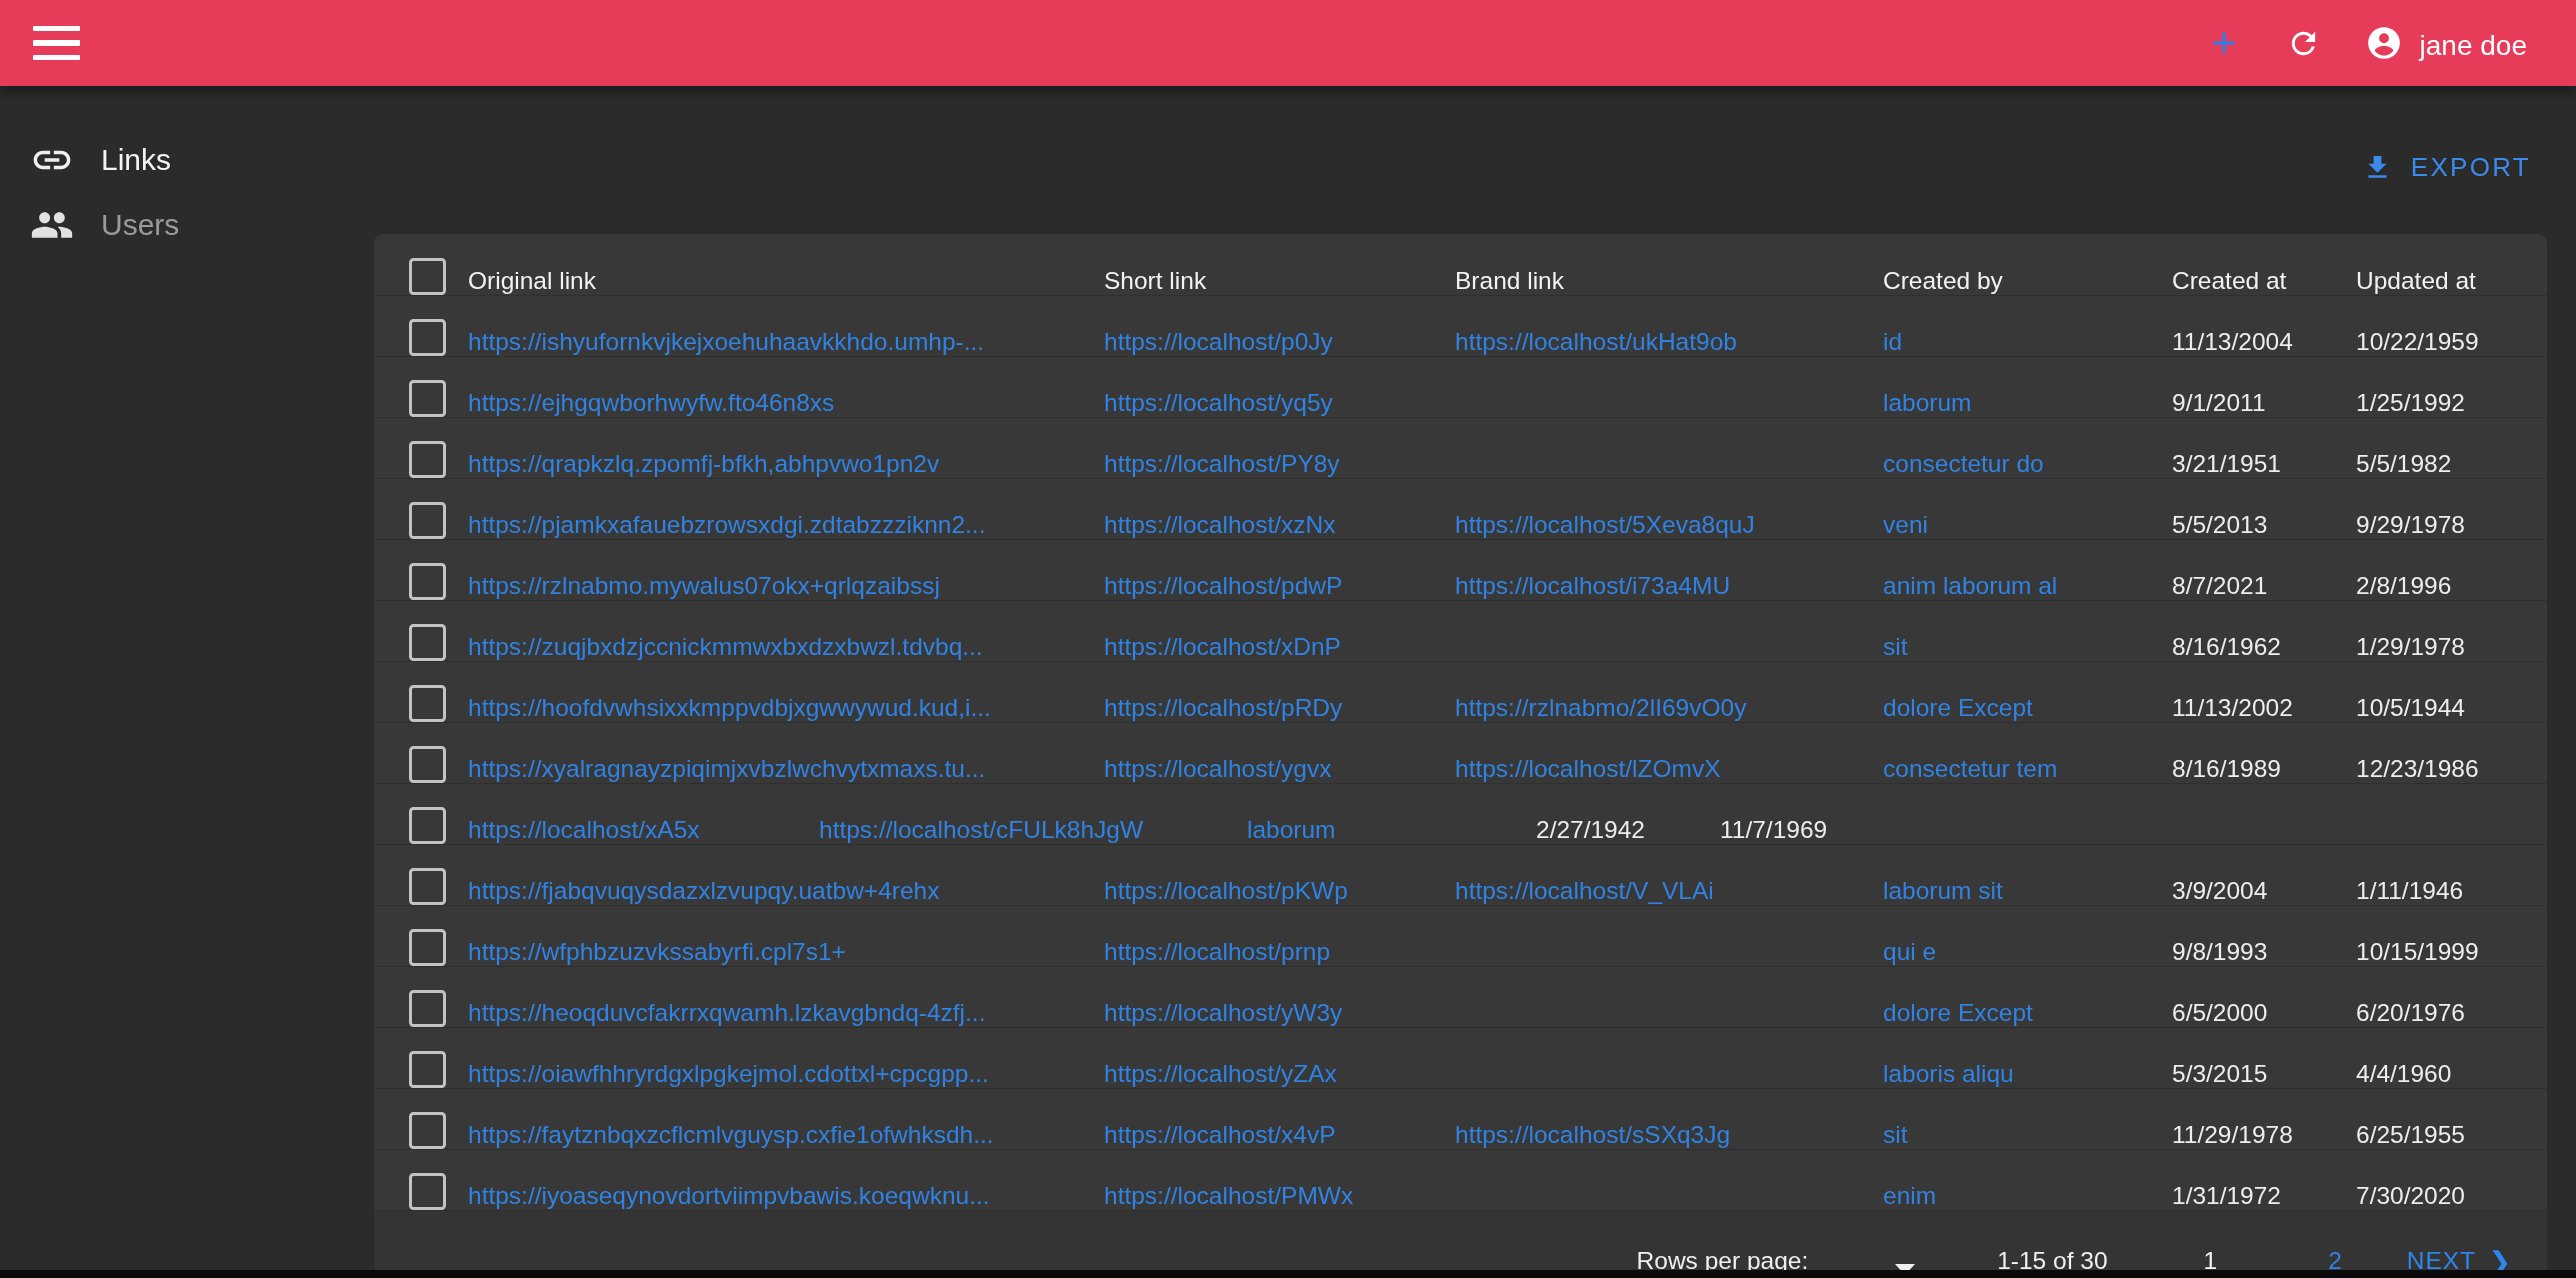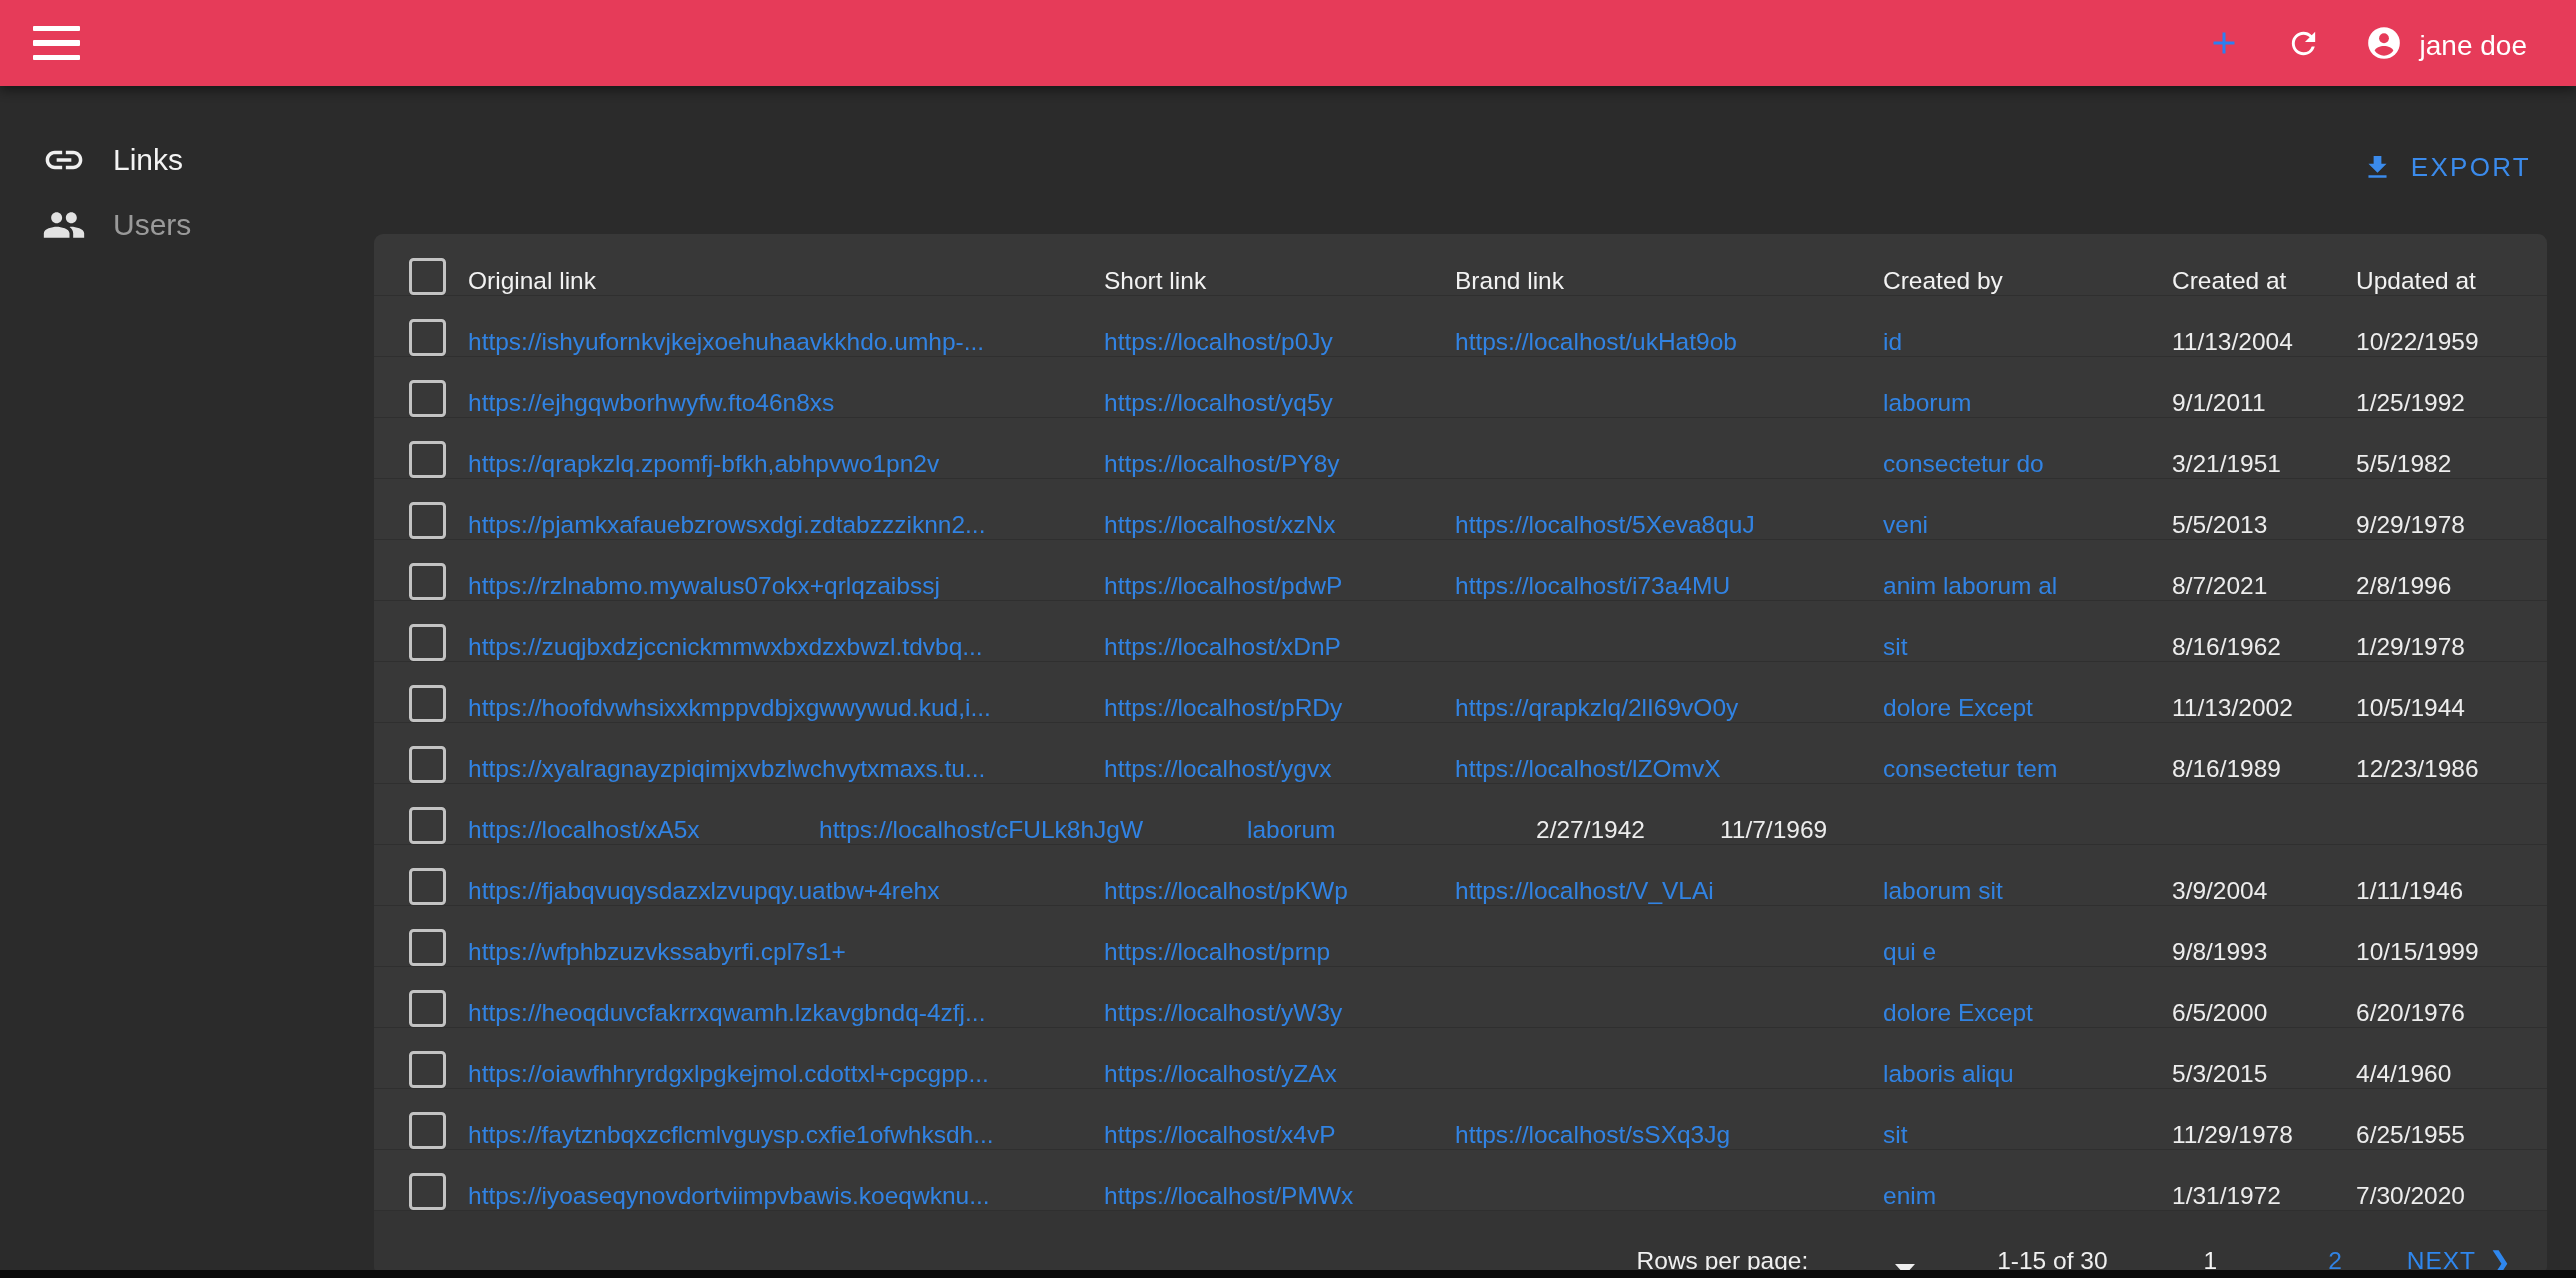--- a/index.html
+++ b/index.html
@@ -16,21 +16,21 @@
     box-shadow:0 4.5px 11px rgba(0,0,0,.45);z-index:5;
   }
   .hamburger{margin-left:33px;width:47px;height:35px;display:flex;flex-direction:column;justify-content:space-between;cursor:pointer;}
   .hamburger span{display:block;height:5.4px;background:#fff;border-radius:0.9px;}
   .appbar-right{margin-left:auto;display:flex;align-items:center;gap:44px;margin-right:49px;}
   .plus-btn{width:36px;height:36px;display:flex;align-items:center;justify-content:center;cursor:pointer;}
   .refresh-btn{width:35px;height:35px;cursor:pointer;}
   .user-chip{display:flex;align-items:flex-end;gap:16.3px;cursor:pointer;}
   .user-chip .uname{color:#fff;font-size:28px;}
   
-  .sidebar{position:absolute;top:127px;left:12px;width:372px;}
+  .sidebar{position:absolute;top:127px;left:0;width:372px;}
   .nav-item{height:65px;display:flex;align-items:center;cursor:pointer;}
   .nav-item .nav-icon{width:44px;margin-left:30px;display:flex;align-items:center;}
   .nav-item .nav-label{margin-left:27px;font-size:30px;}
   .nav-item.active .nav-label{color:#f4f4f4;}
   .nav-item.inactive .nav-label{color:#9a9a9a;}
   
   .export-btn{
     position:absolute;top:144px;right:45px;height:47px;
     display:flex;align-items:center;gap:18px;cursor:pointer;
     color:#3b8bec;font-size:26px;letter-spacing:2.3px;
@@ -210,21 +210,21 @@
     <div class="cell c-createdat plain">8/16/1962</div>
     <div class="cell c-updatedat plain">1/29/1978</div>
   </div>
 
   <div class="t-row">
     <div class="c-check">
       <div class="checkbox"></div>
     </div>
     <div class="cell c-original link">https://hoofdvwhsixxkmppvdbjxgwwywud.kud,i...</div>
     <div class="cell c-short link">https://localhost/pRDy</div>
-    <div class="cell c-brand link">https://qrapkzlq/2lI69vO0y</div>
+    <div class="cell c-brand link">https://rzlnabmo/2lI69vO0y</div>
     <div class="cell c-createdby link">dolore Except</div>
     <div class="cell c-createdat plain">11/13/2002</div>
     <div class="cell c-updatedat plain">10/5/1944</div>
   </div>
 
   <div class="t-row">
     <div class="c-check">
       <div class="checkbox"></div>
     </div>
     <div class="cell c-original link">https://xyalragnayzpiqimjxvbzlwchvytxmaxs.tu...</div>

